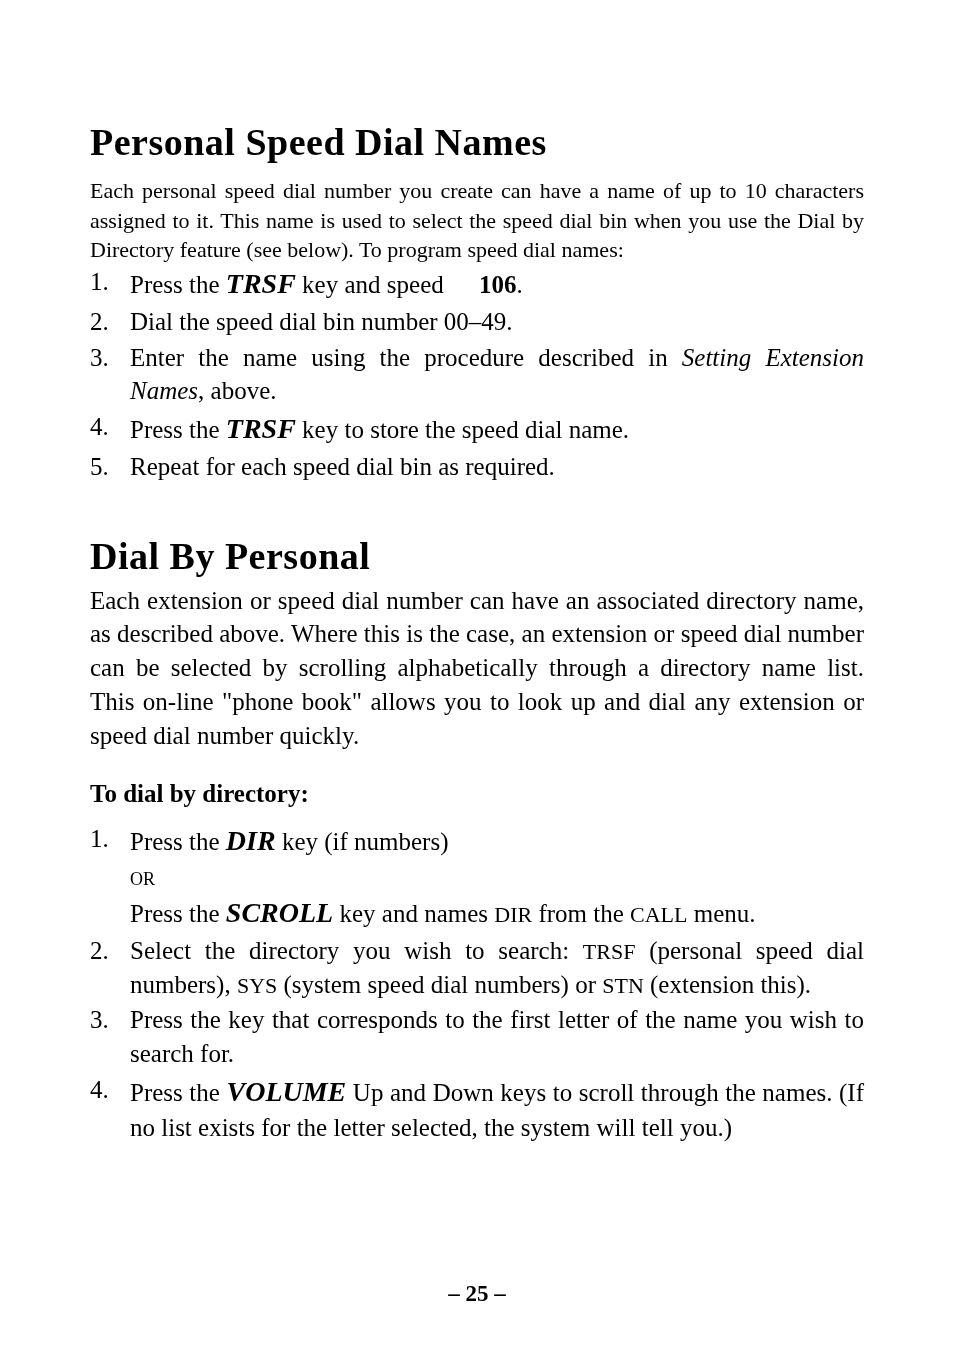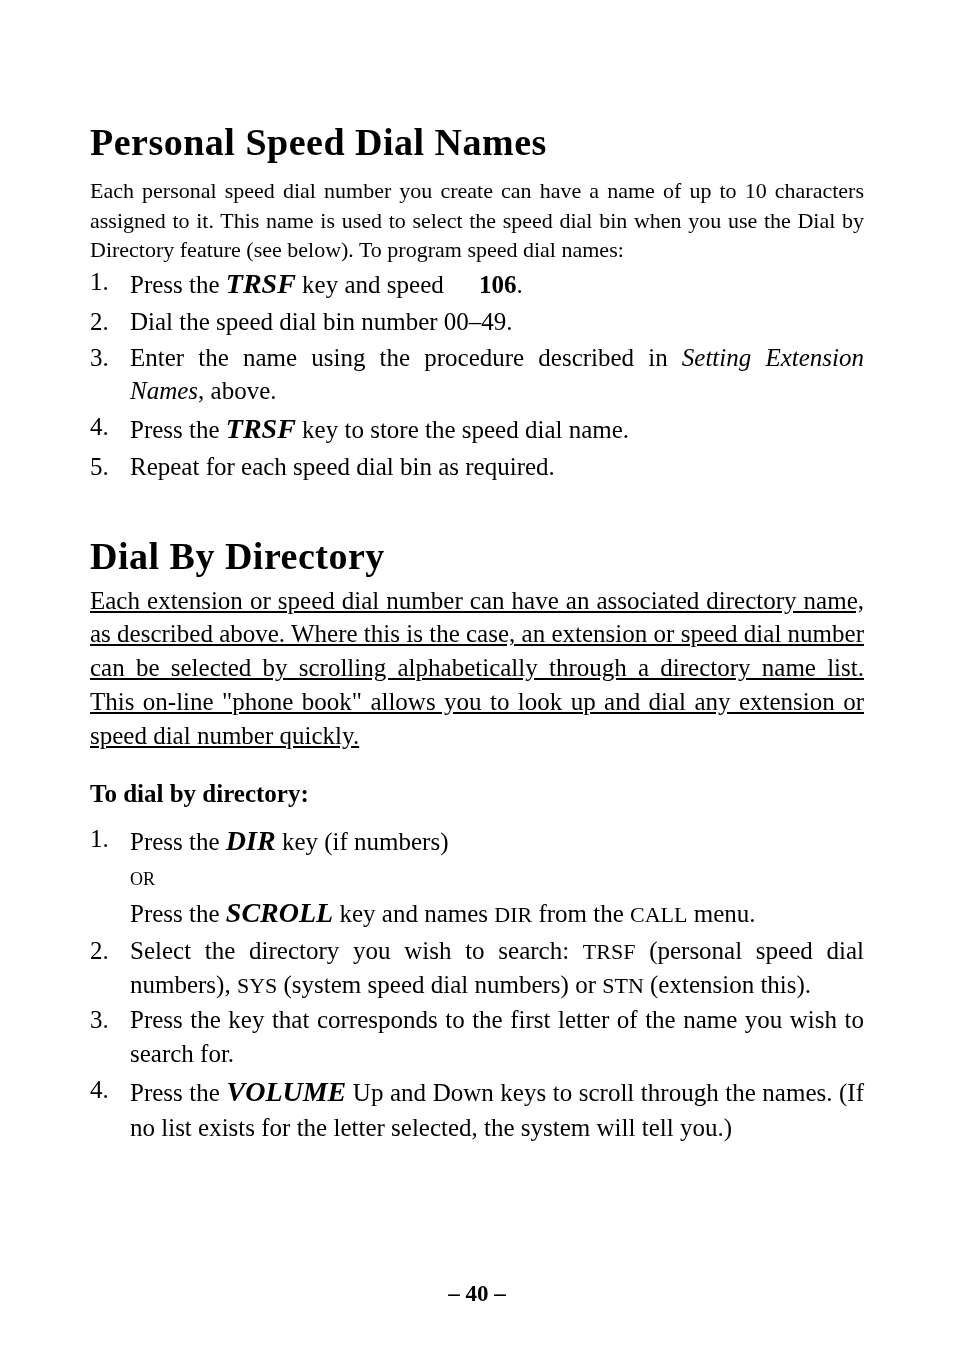--- a/index.html
+++ b/index.html
@@ -84,21 +84,20 @@
       left: 0;
       text-align: center;
       font-size: 23px;
       font-weight: bold;
     }
     .paragraph-2 {
       font-size: 25px;
       line-height: 1.35;
       text-align: justify;
       margin-bottom: 18px;
-      text-decoration: underline;
     }
   </style>
 </head>
 <body>
 
 <h1 class="section-heading">Personal Speed Dial Names</h1>
 
 <p class="paragraph"><span>Each personal speed dial number you create can have a name of up to 10 characters assigned to it. This name is used to select the speed dial bin when you use the Dial by Directory feature (see below). To pro</span><span>gram speed dial names:</span></p>
 
 <ol class="list">
@@ -117,21 +116,21 @@
   <li class="list-item">
     <span class="list-item-marker">4.</span>
     <span class="list-item-content"><span>Press the </span><span class="bold-key">TRSF</span><span> key to store the speed dial name.</span></span>
   </li>
   <li class="list-item">
     <span class="list-item-marker">5.</span>
     <span class="list-item-content">Repeat for each speed dial bin as required.</span>
   </li>
 </ol>
 
-<h1 class="section-heading-2">Dial By Directory</h1>
+<h1 class="section-heading-2">Dial By Personal</h1>
 
 <p class="paragraph-2">Each extension or speed dial number can have an associated directory name, as described above. Where this is the case, an extension or speed dial number can be selected by scrolling alphabetically through a directory name list. This on-line "phone book" allows you to look up and dial any extension or speed dial number quickly.</p>
 
 <p class="subheading">To dial by directory:</p>
 
 <ol class="list">
   <li class="list-item">
     <span class="list-item-marker">1.</span>
     <span class="list-item-content">
       <span>Press the </span><span class="bold-key">DIR</span><span> key (if numbers)</span><br>
@@ -146,13 +145,13 @@
   <li class="list-item">
     <span class="list-item-marker">3.</span>
     <span class="list-item-content">Press the key that corresponds to the first letter of the name you wish to search for.</span>
   </li>
   <li class="list-item">
     <span class="list-item-marker">4.</span>
     <span class="list-item-content"><span>Press the </span><span class="bold-key">VOLUME</span><span> Up and Down keys to scroll through the names. (If no list exists for the letter selected, the system will tell you.)</span></span>
   </li>
 </ol>
 
-<div class="page-footer">– 40 –</div>
+<div class="page-footer">– 25 –</div>
 
 </body></html>

